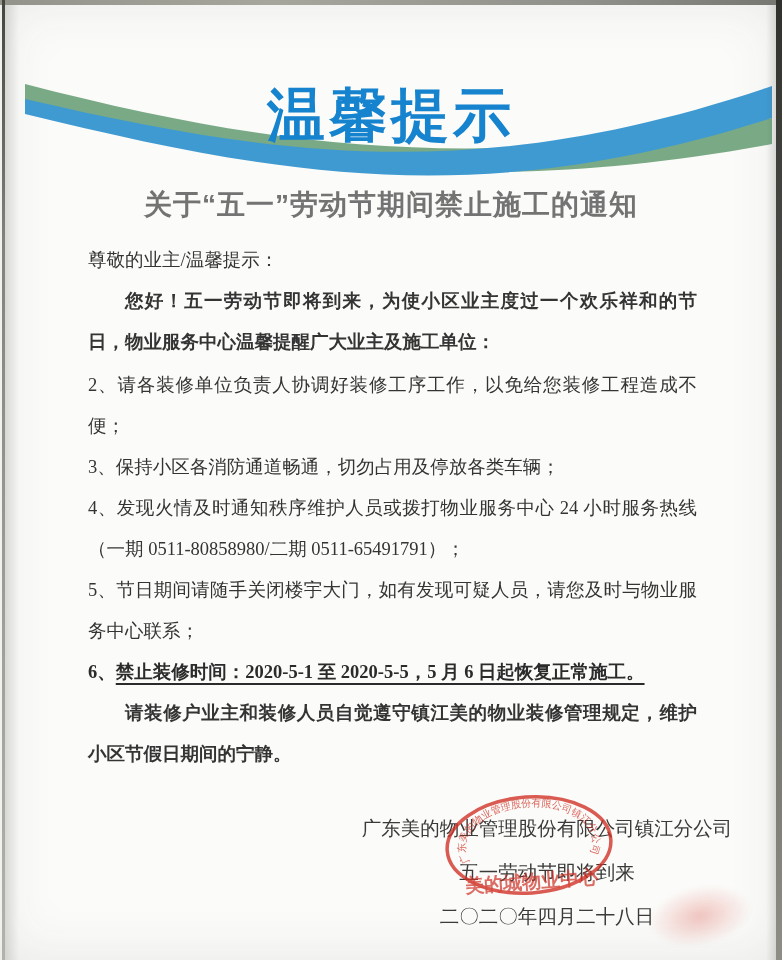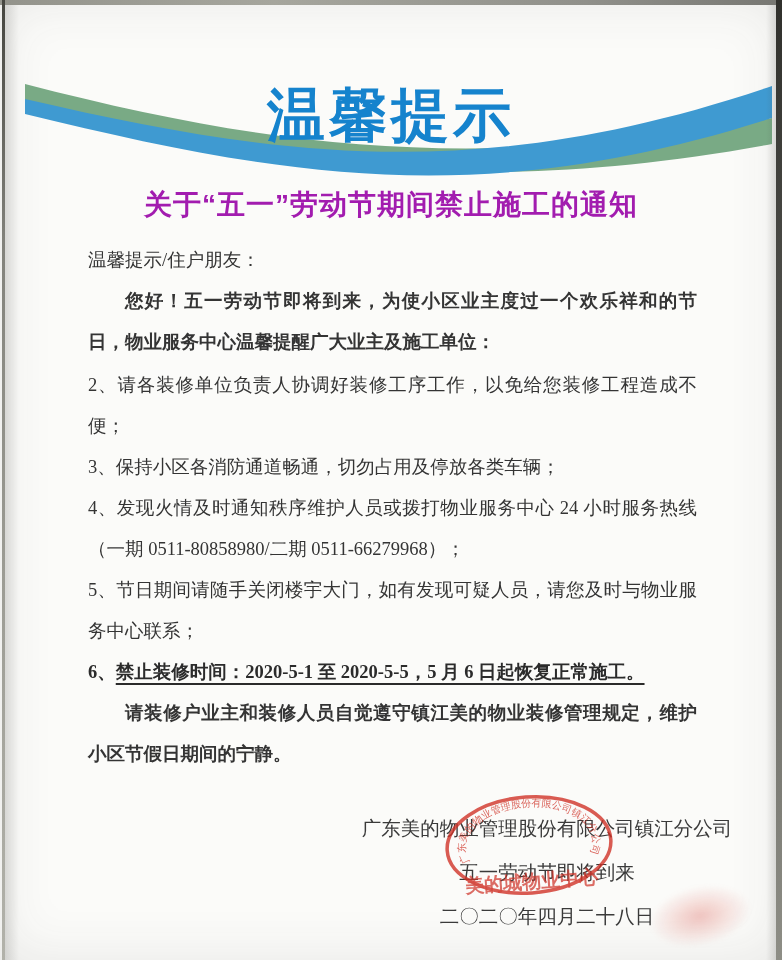--- a/index.html
+++ b/index.html
@@ -32,21 +32,21 @@
     text-align:center;
     font-family:"Liberation Sans","DejaVu Sans",sans-serif;
     font-weight:bold;font-size:58px;letter-spacing:4px;
     color:#1583cd;z-index:2;margin-top:17px;
   }
   .notice-title{
     margin:8px 0 0;
     text-align:center;
     font-family:"Liberation Sans","DejaVu Sans",sans-serif;
     font-weight:bold;font-size:28px;letter-spacing:1px;
-    color:#a21caf;
+    color:#737373;
   }
 
   
   .body-text{
     margin:16px 85px 0 88px;
     font-size:18.5px;line-height:41px;
     text-align:justify;
   }
   .body-text p{margin:0;}
   .indent{text-indent:2em;font-weight:bold;}
@@ -86,27 +86,27 @@
     <svg class="ribbons" width="782" height="180" viewBox="0 0 782 180" aria-hidden="true">
       <path d="M 25,84 C 280,150 480,172 772,118 L 772,144 C 480,198 280,168 25,101 Z" fill="#79aa85"></path>
       <path d="M 25,99 C 280,158 480,185 772,86 L 772,118 C 480,212 280,176 25,114 Z" fill="#3f9ad1"></path>
     </svg>
     <div class="banner-title">温馨提示</div>
   </div>
 
   <h1 class="notice-title">关于“五一”劳动节期间禁止施工的通知</h1>
 
   <div class="body-text">
-    <p>温馨提示/住户朋友：</p>
+    <p>尊敬的业主/温馨提示：</p>
     <p class="indent">您好！五一劳动节即将到来，为使小区业主度过一个欢乐祥和的节日，物业服务中心温馨提醒广大业主及施工单位：</p>
 
     <div class="items">
       <p class="item"><span>2、</span><span>请各装修单位负责人协调好装修工序工作，以免给您装修工程造成不便；</span></p>
       <p class="item"><span>3、</span><span>保持小区各消防通道畅通，切勿占用及停放各类车辆；</span></p>
-      <p class="item"><span>4、</span><span>发现火情及时通知秩序维护人员或拨打物业服务中心 24 小时服务热线（一期 0511-80858980/二期 0511-66279968）；</span></p>
+      <p class="item"><span>4、</span><span>发现火情及时通知秩序维护人员或拨打物业服务中心 24 小时服务热线（一期 0511-80858980/二期 0511-65491791）；</span></p>
       <p class="item"><span>5、</span><span>节日期间请随手关闭楼宇大门，如有发现可疑人员，请您及时与物业服务中心联系；</span></p>
       <p class="item em"><span>6、</span><span class="u">禁止装修时间：2020-5-1 至 2020-5-5，5 月 6 日起恢复正常施工。</span></p>
     </div>
 
     <p class="indent closing">请装修户业主和装修人员自觉遵守镇江美的物业装修管理规定，维护小区节假日期间的宁静。</p>
   </div>
 
   <div class="signature">
     <div>广东美的物业管理股份有限公司镇江分公司</div>
     <div>五一劳动节即将到来</div>

